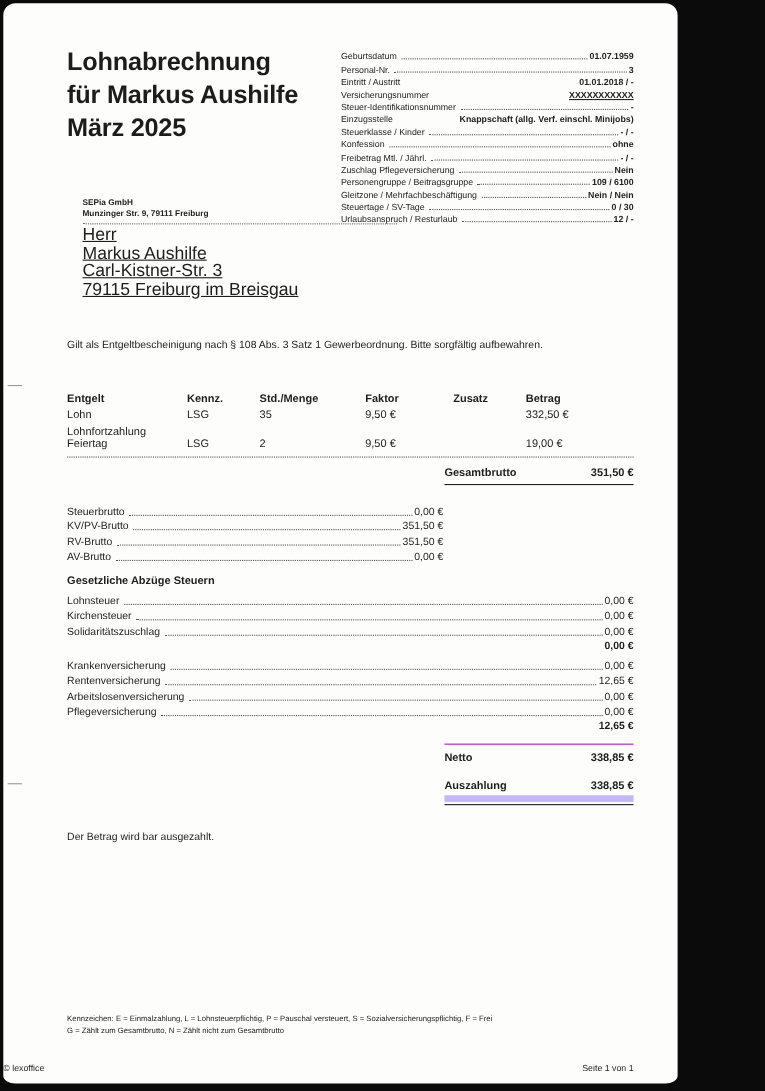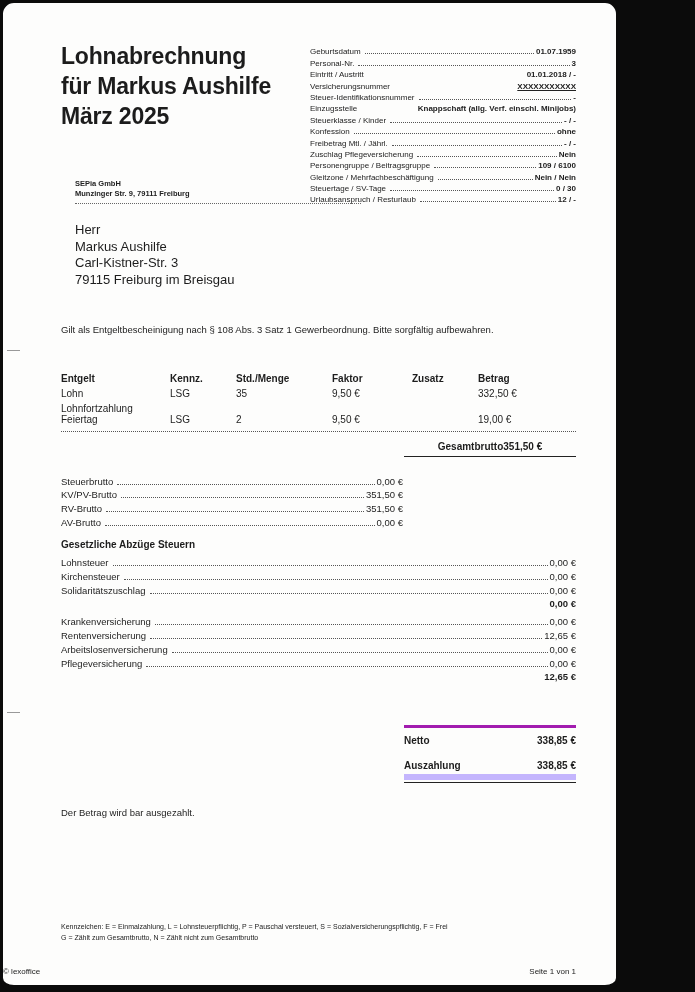--- a/index.html
+++ b/index.html
@@ -26,50 +26,50 @@
   .line{display:flex;align-items:flex-end;}
   .line .lbl{white-space:nowrap;}
   .line .dots{flex:1;border-bottom:1px dotted #555;margin:0 2px 2px 4px;min-width:6px;}
   .line .gap{flex:1;}
   .line .val{white-space:nowrap;font-weight:bold;}
   .val.redacted{text-decoration:underline;}
 
   
   .sender{margin-top:48px;margin-left:14px;font-size:7.5px;font-weight:bold;line-height:10px;color:#222;}
   .addr-rule{margin-left:14px;width:286px;border-top:1px dotted #666;margin-top:4px;}
-  .recipient{margin-left:14px;margin-top:18px;font-size:13px;line-height:16.5px;}
+  .recipient{margin-left:14px;margin-top:2px;font-size:16px;line-height:16.5px;text-decoration:underline;}
 
   
   .notice{margin-top:36px;font-size:9.5px;}
 
   
   .etable{margin-top:38px;font-size:10px;}
   .egrid{display:grid;grid-template-columns:1fr 62px 92px 76px 62px 98px;column-gap:4px;align-items:end;}
   .egrid .h{font-weight:bold;padding-bottom:4px;}
   .egrid .num{text-align:left;}
   .egrid .cell{padding-bottom:3.5px;}
   .dotted-sep{border-top:1px dotted #555;margin-top:3px;}
   .total-row{margin-top:9px;display:flex;justify-content:flex-end;}
-  .total-box{width:172px;display:flex;justify-content:center;font-weight:bold;font-size:10px;border-bottom:1.5px solid #222;padding-bottom:4px;}
+  .total-box{width:172px;display:flex;justify-content:space-between;font-weight:bold;font-size:10px;border-bottom:1.5px solid #222;padding-bottom:4px;}
 
   
   .brutto{margin-top:16px;width:342px;font-size:9.5px;}
   .brutto .line{height:13.7px;}
   .brutto .val{font-weight:normal;}
 
   
   .sec-head{margin-top:11px;font-size:10px;font-weight:bold;}
   .ded{font-size:9.5px;margin-top:4px;}
   .ded .line{height:14px;}
   .ded .val{font-weight:normal;}
   .subtotal{font-size:9.5px;font-weight:bold;text-align:right;margin-top:2px;}
 
   
   .net-area{display:flex;flex-direction:column;align-items:flex-end;margin-top:10px;}
-  .net-box{width:172px;border-top:3px solid #a21caf;padding-top:7px;display:flex;justify-content:space-between;font-weight:bold;font-size:10px;margin-top:33px;}
+  .net-box{width:172px;border-top:1px solid #a21caf;padding-top:7px;display:flex;justify-content:space-between;font-weight:bold;font-size:10px;}
   .pay-box{width:172px;margin-top:14px;display:flex;justify-content:space-between;font-weight:bold;font-size:10px;padding-bottom:3px;border-bottom:6px solid #c4b5fd;}
   .dbl{width:172px;height:1px;border-bottom:1px solid #222;margin-top:1.5px;}
 
   .pay-note{margin-top:24px;font-size:9.5px;}
 
   
   .fold{position:absolute;left:4px;width:13px;border-top:1px solid #999;}
   .fold.f1{top:347px;}
   .fold.f2{top:709px;}
 

